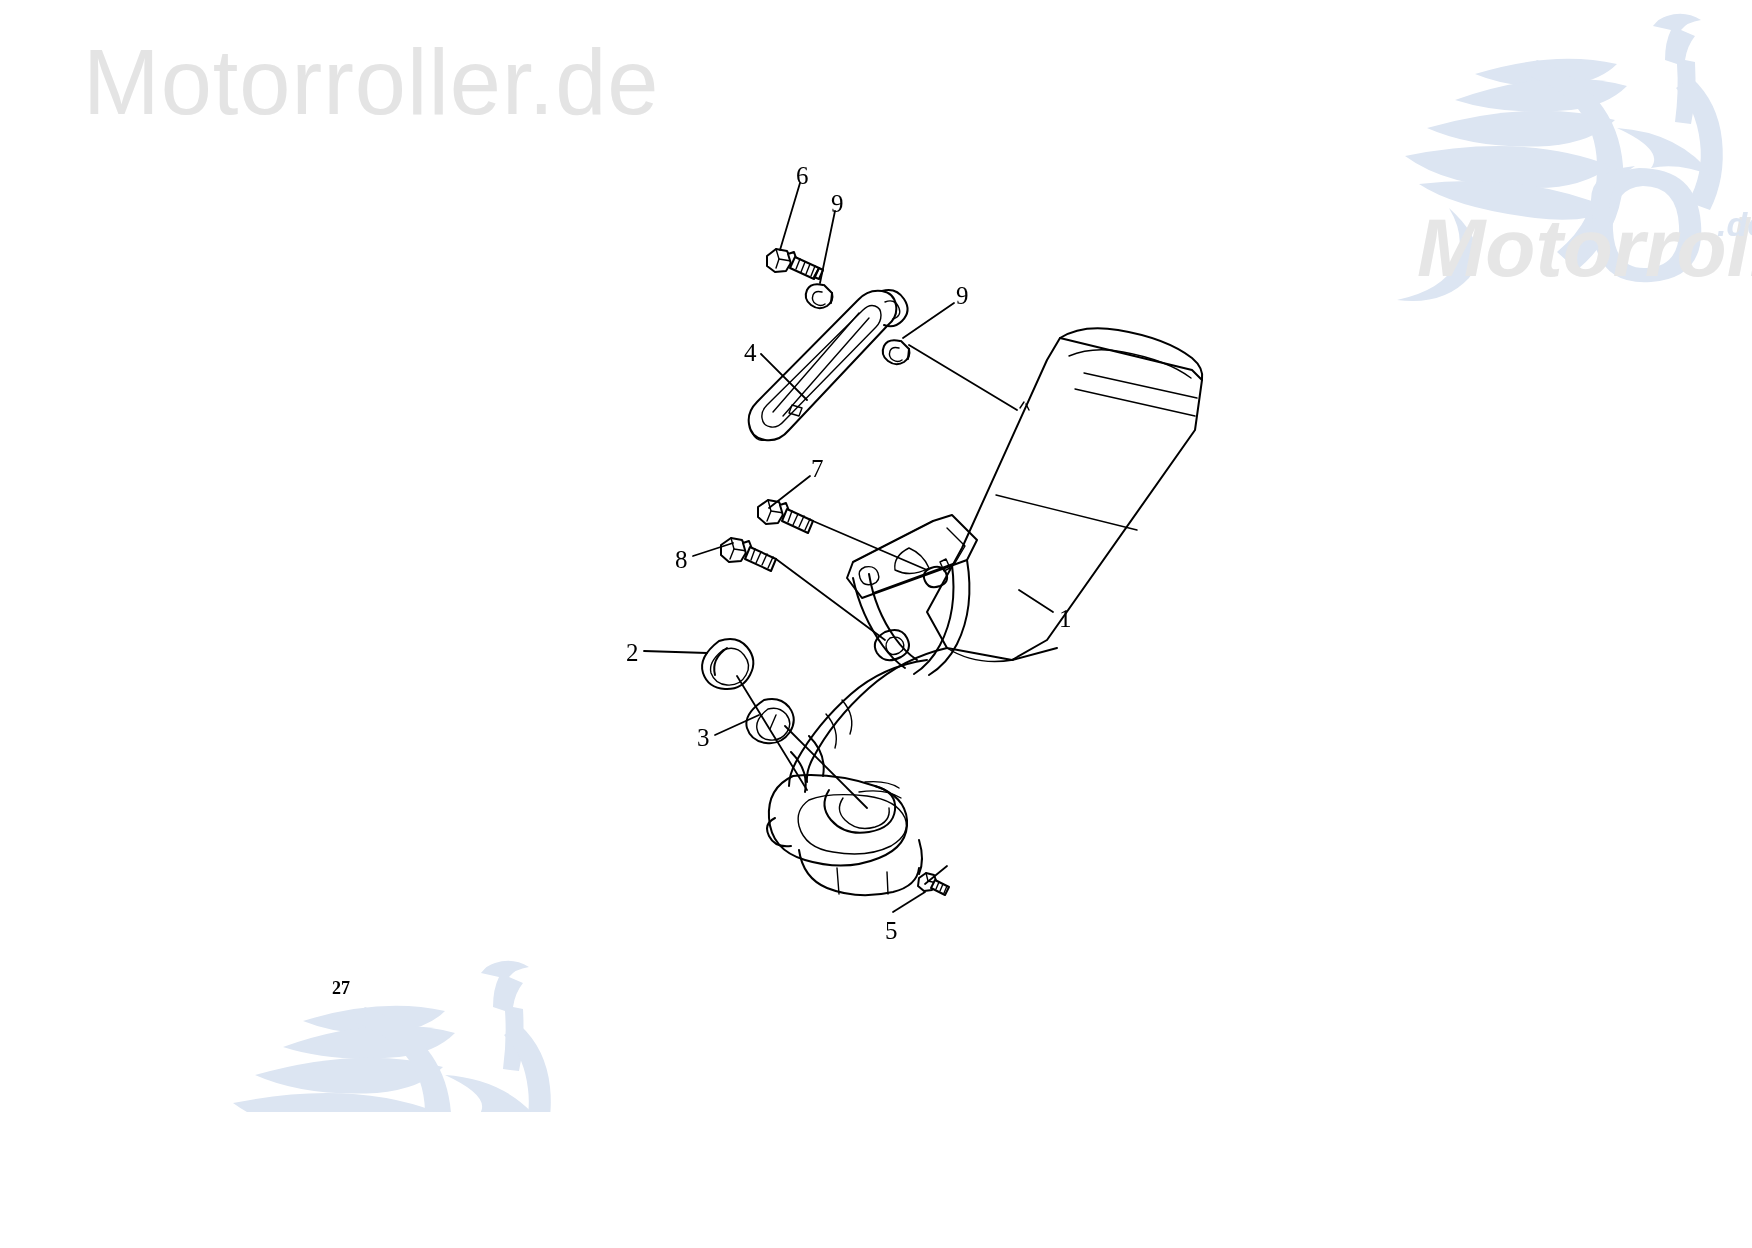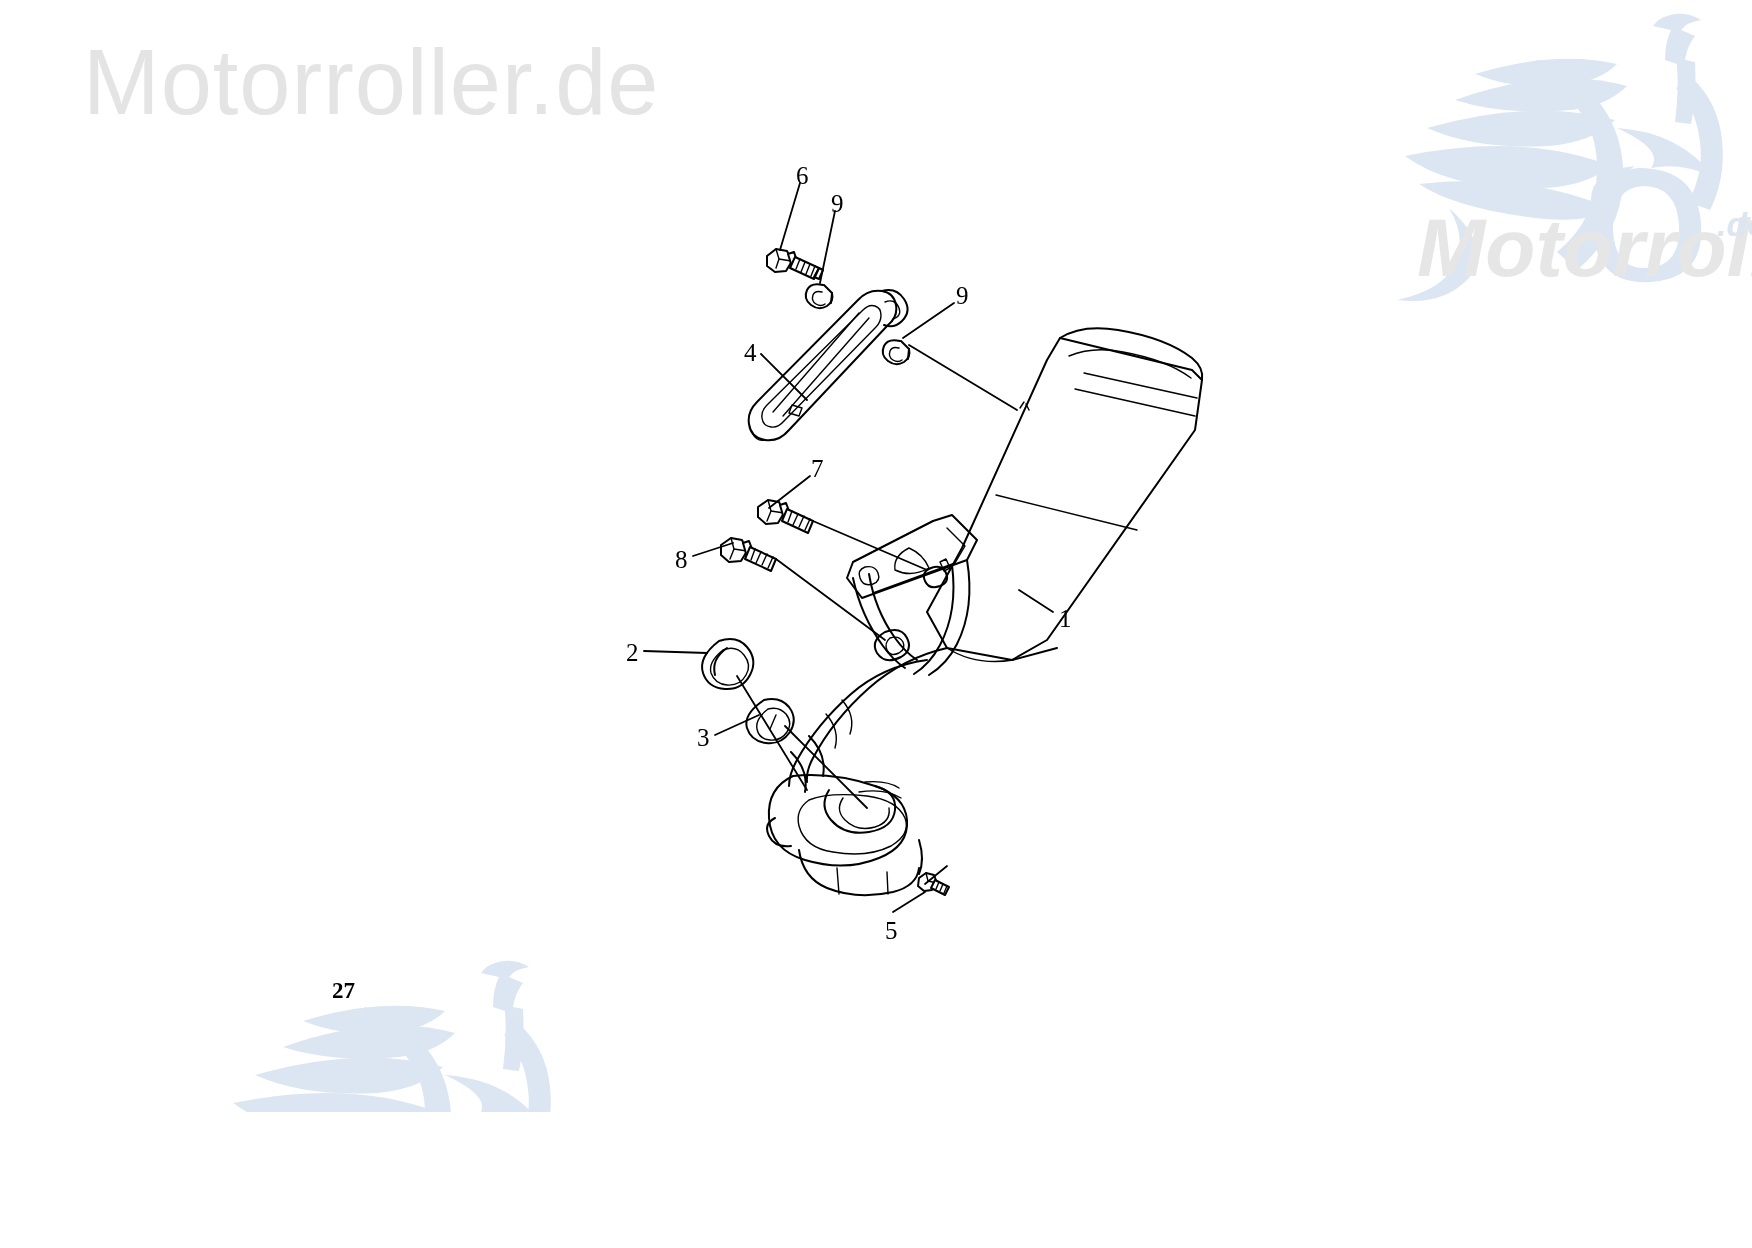--- a/index.html
+++ b/index.html
@@ -35,21 +35,21 @@
     user-select: none;
   }
   .wm-logo svg { display: block; }
 
   
   .page-number {
     position: absolute;
     left: 285px;
     top: 978px;
     font-family: "Liberation Serif", serif;
-    font-size: 23px;
+    font-size: 18px;
     font-weight: bold;
     color: #000;
   }
 
   
   #drawing {
     position: absolute;
     left: 0; top: 0;
     width: 1752px;
     height: 1248px;

